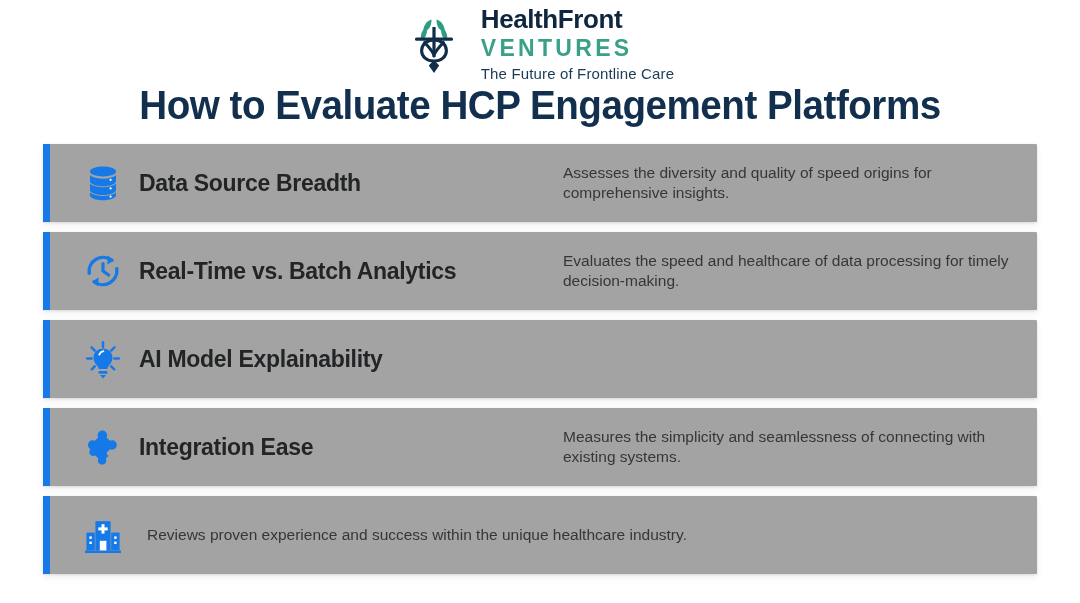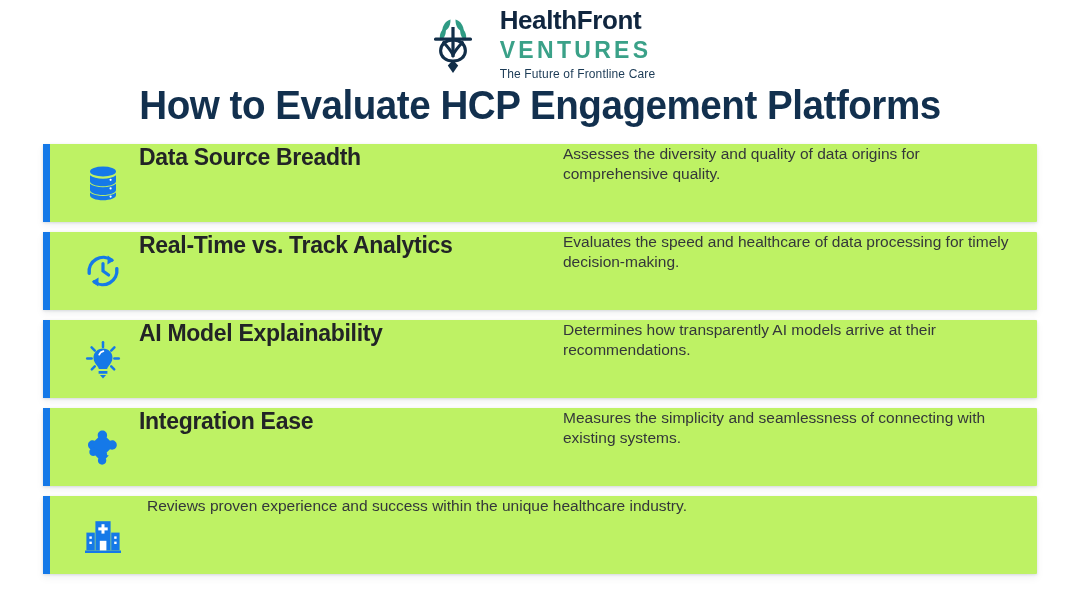--- a/index.html
+++ b/index.html
@@ -46,21 +46,21 @@
   }
   .brand-sub {
     font-size: 23px;
     font-weight: bold;
     color: #3aa188;
     letter-spacing: 3.3px;
     line-height: 1.25;
     margin-top: 1px;
   }
   .brand-tagline {
-    font-size: 12px;
+    font-size: 15px;
     color: #1b3a55;
     letter-spacing: 0.15px;
     margin-top: 3px;
     font-weight: normal;
   }
 
   
   .page-title {
     text-align: center;
     font-size: 40px;
@@ -76,23 +76,24 @@
   
   .cards {
     margin: 17px 0 0 0;
     padding: 0 43px 0 43px;
     display: flex;
     flex-direction: column;
     gap: 10px;
   }
   .card {
     position: relative;
-    background: #bef264;
+    background: #a3a3a3;
     height: 78px;
     display: flex;
+    align-items: center;
     box-shadow: 0 1px 3px rgba(17, 34, 51, 0.13), 0 4px 9px rgba(17, 34, 51, 0.055);
     border-radius: 1px;
     box-sizing: border-box;
   }
   .accent {
     position: absolute;
     left: 0;
     top: 0;
     bottom: 0;
     width: 7px;
@@ -180,39 +181,39 @@
           <path d="M8 13.2v6.1c0 2.8 5.8 5 13 5s13-2.2 13-5v-6.1c-2.6 2.3-7.6 3.5-13 3.5S10.6 15.5 8 13.2z"></path>
           <path d="M8 21.8v6.1c0 2.8 5.8 5 13 5s13-2.2 13-5v-6.1c-2.6 2.3-7.6 3.5-13 3.5S10.6 24.1 8 21.8z"></path>
           <path d="M8 30.4v2.9c0 2.8 5.8 5 13 5s13-2.2 13-5v-2.9c-2.6 2.3-7.6 3.5-13 3.5S10.6 32.7 8 30.4z"></path>
         </g>
         <circle cx="28.6" cy="17.8" r="1.1" fill="#ffffff"></circle>
         <circle cx="28.6" cy="26.4" r="1.1" fill="#ffffff"></circle>
         <circle cx="28.6" cy="34.6" r="1.1" fill="#ffffff"></circle>
       </svg>
     </span>
     <span class="card-title">Data Source Breadth</span>
-    <span class="card-desc">Assesses the diversity and quality of data origins for comprehensive quality.</span>
+    <span class="card-desc">Assesses the diversity and quality of speed origins for comprehensive insights.</span>
   </div>
 
   <div class="card" data-row="1">
     <span class="accent"></span>
     <span class="card-icon">
       <svg viewBox="0 0 42 42" xmlns="http://www.w3.org/2000/svg" aria-hidden="true">
         <g fill="none" stroke="#1579e8" stroke-width="3.4" stroke-linecap="round">
           <path d="M7.2 23.4A14.2 14.2 0 0 1 29.8 10.2"></path>
           <path d="M34.8 18.6A14.2 14.2 0 0 1 12.2 31.8"></path>
         </g>
         <path d="M25.8 5.6l6.2 4.8-6.6 4.2z" fill="#1579e8"></path>
         <path d="M16.2 36.4l-6.2-4.8 6.6-4.2z" fill="#1579e8"></path>
         <g fill="none" stroke="#1579e8" stroke-width="3.2" stroke-linecap="round">
           <path d="M21 13.6V21l5.6 4"></path>
         </g>
       </svg>
     </span>
-    <span class="card-title">Real-Time vs. Track Analytics</span>
+    <span class="card-title">Real-Time vs. Batch Analytics</span>
     <span class="card-desc">Evaluates the speed and healthcare of data processing for timely decision-making.</span>
   </div>
 
   <div class="card" data-row="2">
     <span class="accent"></span>
     <span class="card-icon">
       <svg viewBox="0 0 42 42" xmlns="http://www.w3.org/2000/svg" aria-hidden="true">
         <g stroke="#1579e8" stroke-width="2.5" stroke-linecap="round">
           <line x1="21" y1="4.2" x2="21" y2="9"></line>
           <line x1="9.6" y1="9.4" x2="12.8" y2="12.6"></line>
@@ -222,21 +223,20 @@
           <line x1="9.8" y1="31.4" x2="12.8" y2="28.4"></line>
           <line x1="32.2" y1="31.4" x2="29.2" y2="28.4"></line>
         </g>
         <path d="M21 10.6c-5.4 0-9.5 4.1-9.5 9.2 0 3.5 2 6 3.6 8 1 1.3 1.6 2.2 1.7 3.3h8.4c.1-1.1.7-2 1.7-3.3 1.6-2 3.6-4.5 3.6-8 0-5.1-4.1-9.2-9.5-9.2z" fill="#1579e8"></path>
         <path d="M16.6 33.1h8.8v2.6h-8.8z" fill="#1579e8"></path>
         <path d="M17.9 37.1h6.2l-3.1 3.4z" fill="#1579e8"></path>
         <path d="M17.2 16.6c.8-1.8 2.3-3 4.2-3.4" fill="none" stroke="#ffffff" stroke-width="1.7" stroke-linecap="round"></path>
       </svg>
     </span>
     <span class="card-title">AI Model Explainability</span>
-    <span class="card-desc">Determines how transparently AI models arrive at their recommendations.</span>
   </div>
 
   <div class="card" data-row="3">
     <span class="accent"></span>
     <span class="card-icon">
       <svg viewBox="0 0 42 42" xmlns="http://www.w3.org/2000/svg" aria-hidden="true">
         <path d="M20.4 4.6c-2.6 0-4.7 2.1-4.7 4.7 0 .8.2 1.5.5 2.1l-3.4 3.4c-.6-.3-1.3-.5-2.1-.5-2.6 0-4.7 2.1-4.7 4.7s2.1 4.7 4.7 4.7c.8 0 1.5-.2 2.1-.5l3.4 3.4c-.3.6-.5 1.3-.5 2.1 0 2.6 2.1 4.7 4.7 4.7s4.7-2.1 4.7-4.7c0-.8-.2-1.5-.5-2.1l3.4-3.4c.6.3 1.3.5 2.1.5 2.6 0 4.7-2.1 4.7-4.7s-2.1-4.7-4.7-4.7c-.8 0-1.5.2-2.1.5l-3.4-3.4c.3-.6.5-1.3.5-2.1 0-2.6-2.1-4.7-4.7-4.7z" fill="#1579e8"></path>
         <path d="M13.4 22.2c-.5-.3-1.2-.5-1.9-.5-2.3 0-4.2 1.9-4.2 4.2s1.9 4.2 4.2 4.2c.7 0 1.3-.2 1.9-.5l3 3c-.3.5-.5 1.2-.5 1.9 0 2.3 1.9 4.2 4.2 4.2s4.2-1.9 4.2-4.2c0-.7-.2-1.3-.5-1.9l3-3c-.5-.3-1.2-.5-1.9-.5" fill="#1579e8"></path>
       </svg>
     </span>

